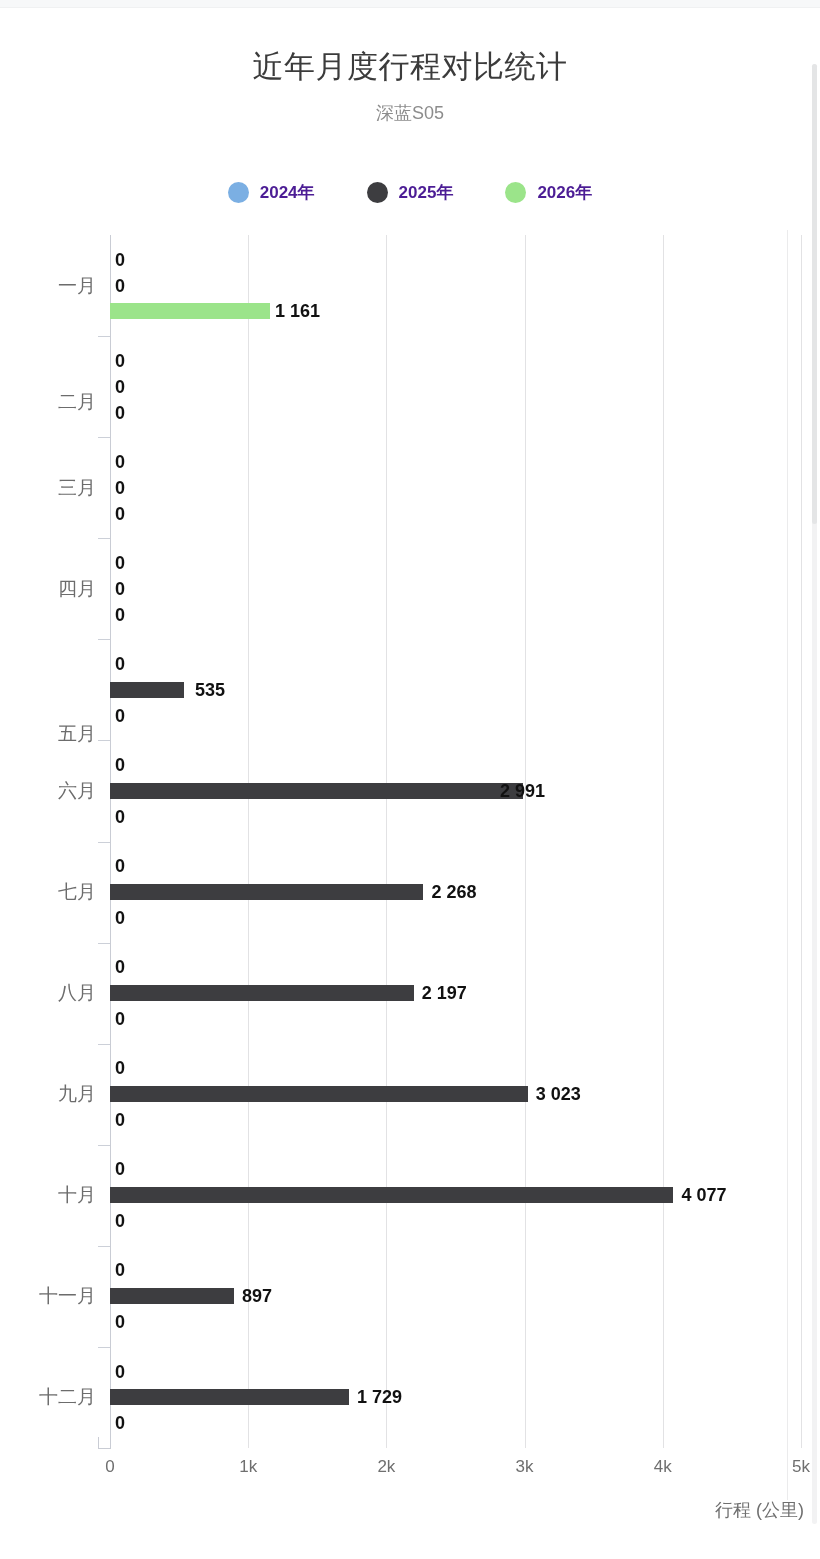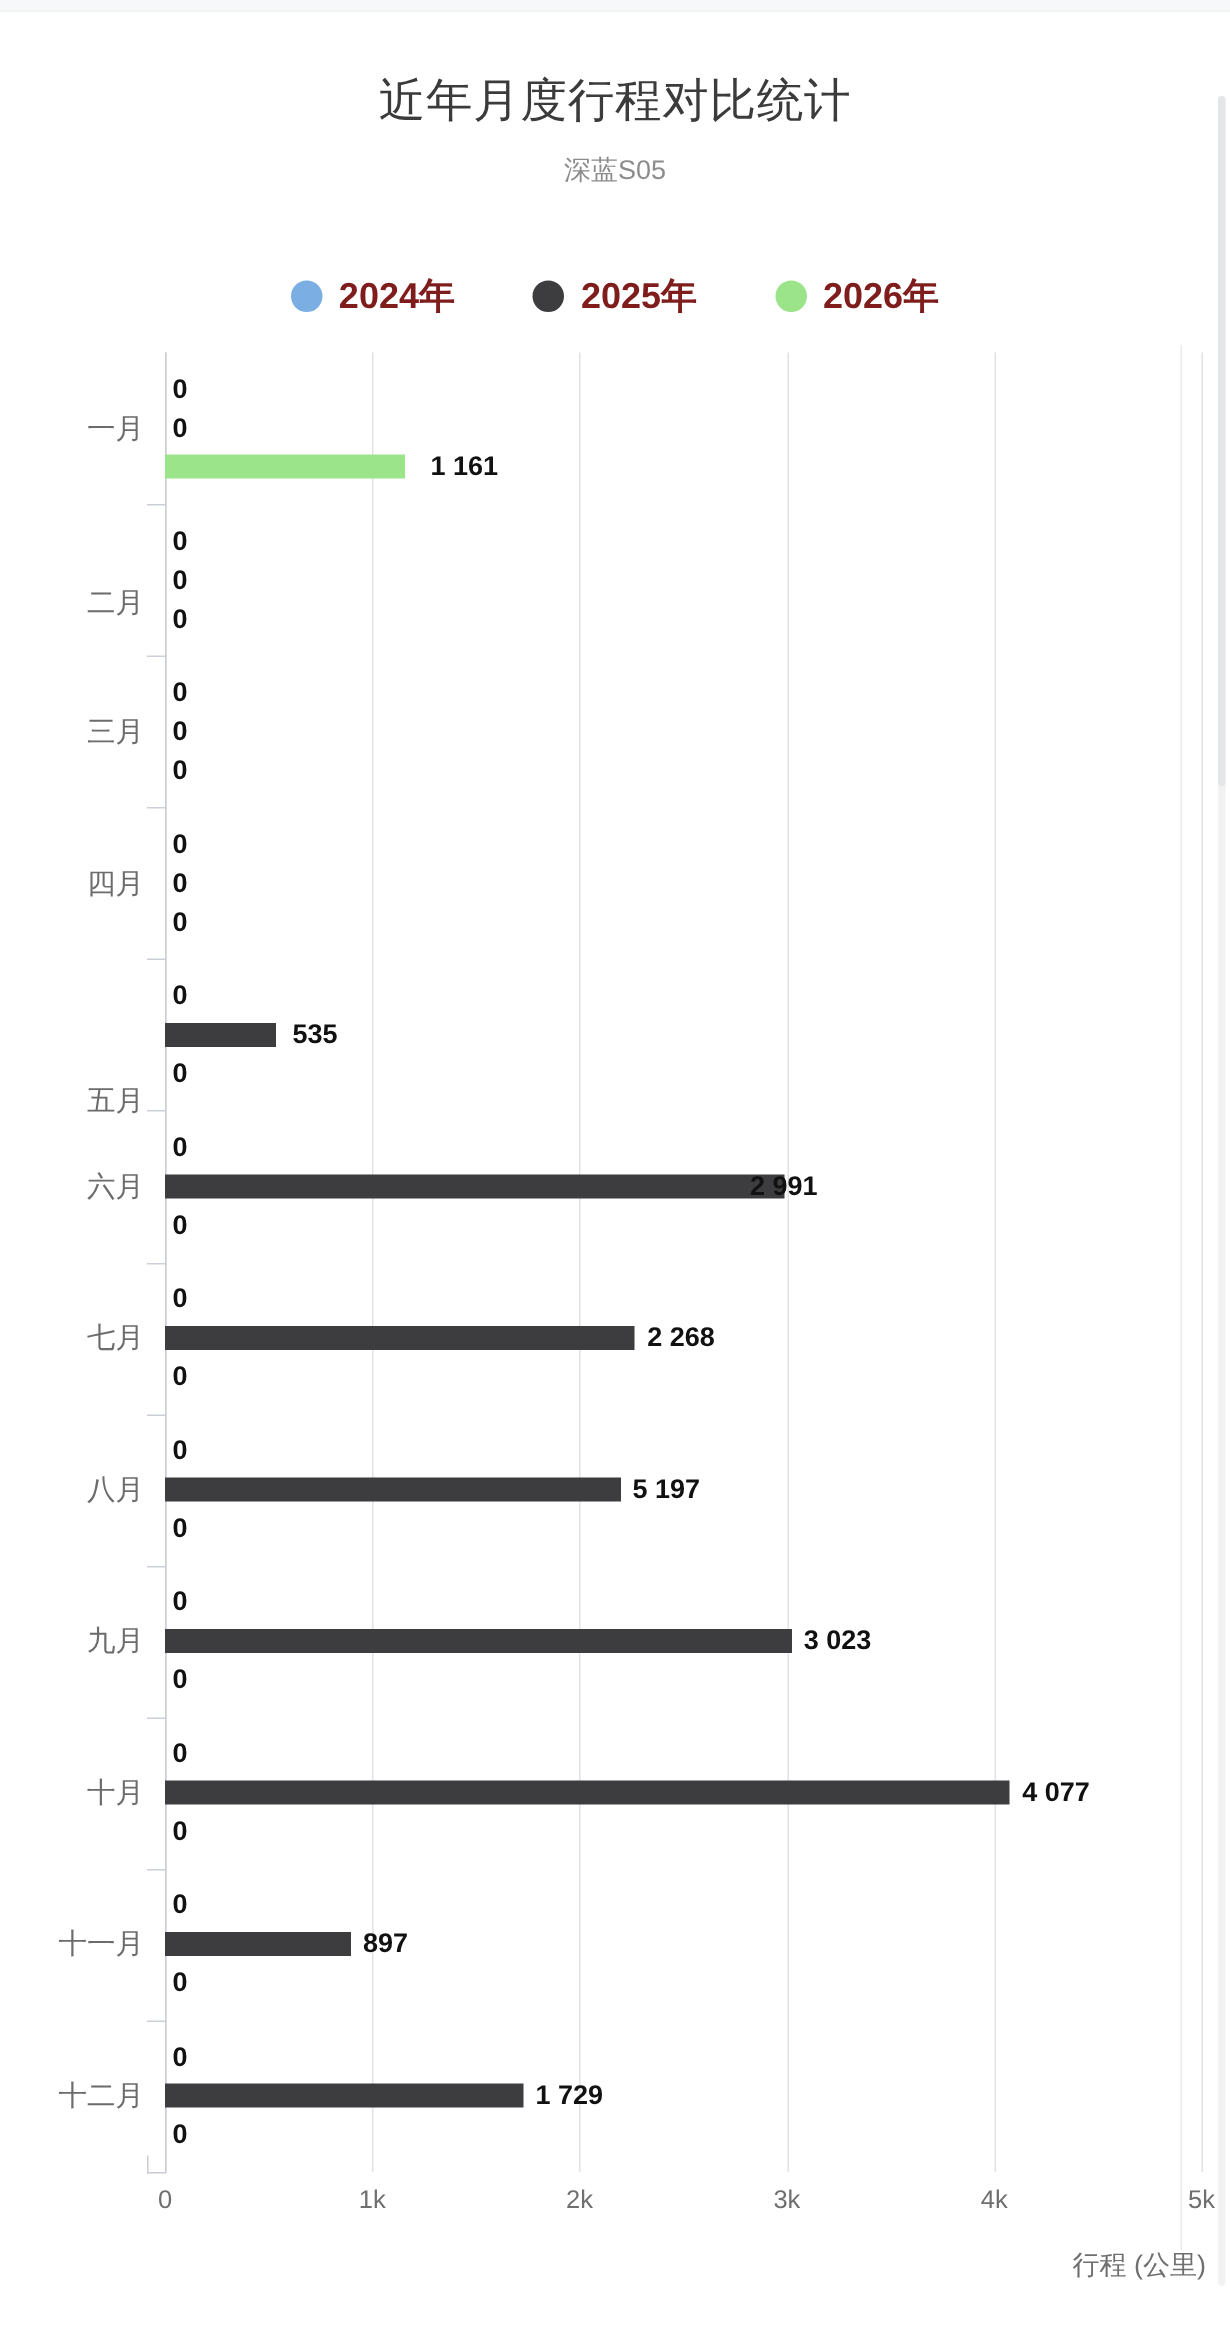--- a/index.html
+++ b/index.html
@@ -87,22 +87,22 @@
     align-items: center;
     gap: 11px;
   }
   .legend-swatch {
     width: 21px;
     height: 21px;
     border-radius: 50%;
     display: inline-block;
   }
   .legend-label {
-    font-size: 24px;
-    color: #7f1d1d;
+    font-size: 17px;
+    color: #4c1d95;
     font-weight: 700;
   }
 
   
   .plot {
     position: absolute;
     left: 0;
     top: 0;
     width: 820px;
     height: 1559px;
@@ -263,21 +263,21 @@
       <div class="ylabel" style="top: 993.125px;">八月</div>
       <div class="ylabel" style="top: 1094.21px;">九月</div>
       <div class="ylabel" style="top: 1195.29px;">十月</div>
       <div class="ylabel" style="top: 1296.38px;">十一月</div>
       <div class="ylabel" style="top: 1397.46px;">十二月</div>
     </div>
   <div id="bars-layer">
       <div class="bar-value" style="left: 115px; top: 259.623px;">0</div>
       <div class="bar-value" style="left: 115px; top: 285.542px;">0</div>
       <div class="bar" style="left: 110px; top: 303.46px; width: 160.45px; background: rgb(155, 228, 138);"></div>
-      <div class="bar-value" style="left: 287px; top: 311.46px;">1 161</div>
+      <div class="bar-value" style="left: 275px; top: 311.46px;">1 161</div>
       <div class="bar-value" style="left: 115px; top: 360.706px;">0</div>
       <div class="bar-value" style="left: 115px; top: 386.625px;">0</div>
       <div class="bar-value" style="left: 115px; top: 412.544px;">0</div>
       <div class="bar-value" style="left: 115px; top: 461.79px;">0</div>
       <div class="bar-value" style="left: 115px; top: 487.708px;">0</div>
       <div class="bar-value" style="left: 115px; top: 513.627px;">0</div>
       <div class="bar-value" style="left: 115px; top: 562.873px;">0</div>
       <div class="bar-value" style="left: 115px; top: 588.792px;">0</div>
       <div class="bar-value" style="left: 115px; top: 614.71px;">0</div>
       <div class="bar-value" style="left: 115px; top: 663.956px;">0</div>
@@ -287,21 +287,21 @@
       <div class="bar-value" style="left: 115px; top: 765.04px;">0</div>
       <div class="bar" style="left: 110px; top: 782.958px; width: 413.356px; background: rgb(61, 61, 64);"></div>
       <div class="bar-value" style="left: 500px; top: 790.958px;">2 991</div>
       <div class="bar-value" style="left: 115px; top: 816.877px;">0</div>
       <div class="bar-value" style="left: 115px; top: 866.123px;">0</div>
       <div class="bar" style="left: 110px; top: 884.042px; width: 313.438px; background: rgb(61, 61, 64);"></div>
       <div class="bar-value" style="left: 431.438px; top: 892.042px;">2 268</div>
       <div class="bar-value" style="left: 115px; top: 917.96px;">0</div>
       <div class="bar-value" style="left: 115px; top: 967.206px;">0</div>
       <div class="bar" style="left: 110px; top: 985.125px; width: 303.625px; background: rgb(61, 61, 64);"></div>
-      <div class="bar-value" style="left: 421.625px; top: 993.125px;">5 197</div>
+      <div class="bar-value" style="left: 421.625px; top: 993.125px;">2 197</div>
       <div class="bar-value" style="left: 115px; top: 1019.04px;">0</div>
       <div class="bar-value" style="left: 115px; top: 1068.29px;">0</div>
       <div class="bar" style="left: 110px; top: 1086.21px; width: 417.779px; background: rgb(61, 61, 64);"></div>
       <div class="bar-value" style="left: 535.779px; top: 1094.21px;">3 023</div>
       <div class="bar-value" style="left: 115px; top: 1120.13px;">0</div>
       <div class="bar-value" style="left: 115px; top: 1169.37px;">0</div>
       <div class="bar" style="left: 110px; top: 1187.29px; width: 563.441px; background: rgb(61, 61, 64);"></div>
       <div class="bar-value" style="left: 681.441px; top: 1195.29px;">4 077</div>
       <div class="bar-value" style="left: 115px; top: 1221.21px;">0</div>
       <div class="bar-value" style="left: 115px; top: 1270.46px;">0</div>

